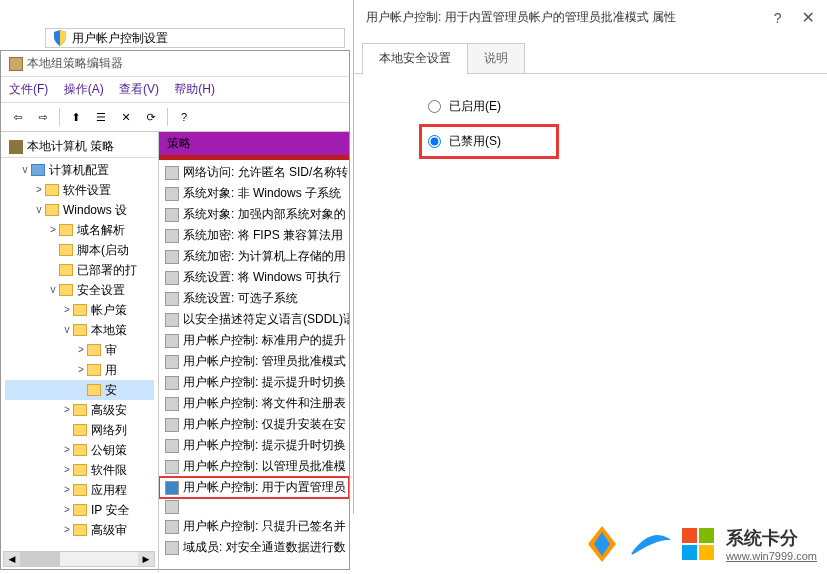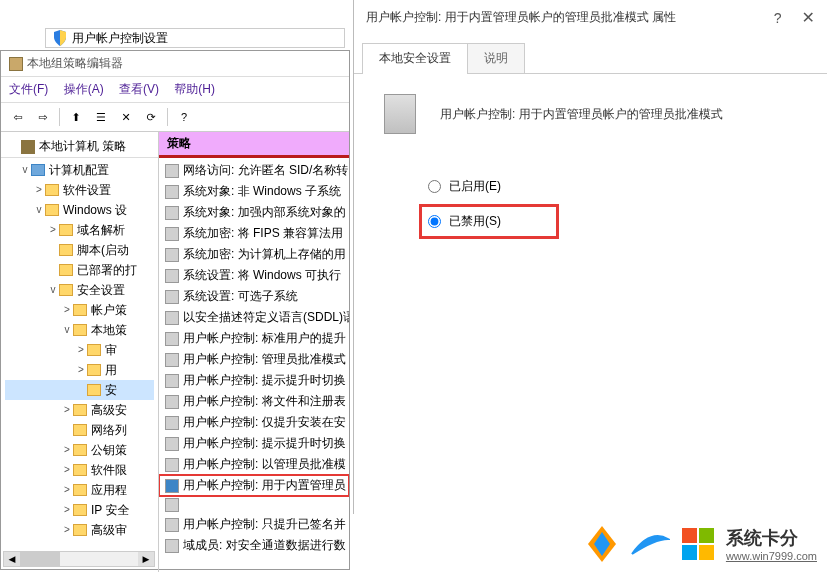--- a/index.html
+++ b/index.html
@@ -16,21 +16,21 @@
     
     .menu-bar { padding: 4px 8px; border-bottom: 1px solid #ddd; }
     .menu-item { display: inline-block; margin-right: 12px; color: #4c1d95; }
     
     .toolbar { padding: 3px 6px; border-bottom: 1px solid #ccc; display: flex; gap: 3px; align-items: center; }
     .tool-btn { width: 22px; height: 22px; border: 1px solid transparent; display: inline-flex; align-items: center; justify-content: center; font-size: 11px; }
     .tool-sep { width: 1px; height: 18px; background: #ccc; margin: 0 2px; }
     
     .gpedit-body { display: flex; height: calc(100% - 78px); }
     .tree-pane { width: 158px; border-right: 1px solid #ccc; overflow: hidden; padding: 4px 0; }
-    .tree-header { padding: 2px 20px; display: flex; align-items: center; border-bottom: 1px solid #ddd; }
+    .tree-header { padding: 2px 8px; display: flex; align-items: center; border-bottom: 1px solid #ddd; }
     .tree-header-icon { width: 14px; height: 14px; margin-right: 4px; background: #8a7440; }
     
     .tree { padding: 2px 4px; font-size: 12px; line-height: 20px; }
     .tree-item { display: flex; align-items: center; white-space: nowrap; cursor: default; }
     .tree-expand { width: 12px; display: inline-block; text-align: center; color: #555; font-size: 10px; }
     .tree-icon { width: 14px; height: 12px; margin-right: 4px; display: inline-block; }
     .folder-icon { background: #ffd76a; border: 1px solid #d9a43a; }
     .computer-icon { background: #6fa8dc; border: 1px solid #3d85c6; }
     .lock-folder { background: #ffd76a; border: 1px solid #d9a43a; position: relative; }
     .indent-1 { padding-left: 14px; }
@@ -38,21 +38,21 @@
     .indent-3 { padding-left: 42px; }
     .indent-4 { padding-left: 56px; }
     .indent-5 { padding-left: 70px; }
     .tree-selected { background: #cce5ff; }
     
     .tree-scroll { position: absolute; bottom: 2px; left: 2px; width: 152px; height: 16px; background: #f0f0f0; border: 1px solid #ccc; display: flex; }
     .scroll-arrow { width: 16px; height: 14px; background: #e0e0e0; text-align: center; font-size: 9px; line-height: 14px; }
     .scroll-thumb { background: #ccc; height: 14px; }
     
     .list-pane { flex: 1; overflow: hidden; position: relative; }
-    .list-header { padding: 3px 8px; border-bottom: 3px solid #b91c1c; background: #f0abfc; font-weight: bold; }
+    .list-header { padding: 3px 8px; border-bottom: 5px solid #b91c1c; background: #a21caf; }
     .policy-list { padding: 2px 0; }
     .policy-item { padding: 2px 6px; display: flex; align-items: center; white-space: nowrap; cursor: default; }
     .policy-icon { width: 14px; height: 14px; margin-right: 4px; background: #d0d0d0; border: 1px solid #999; display: inline-block; flex-shrink: 0; }
     .policy-selected { outline: 2px solid #e53935; outline-offset: -1px; text-align: right; }
     .policy-selected .policy-icon { background: #3d85c6; }
     
     
     .prop-dialog { position: absolute; top: 0; left: 353px; width: 474px; height: 514px; background: #fff; border-left: 1px solid #bbb; }
     .prop-title { padding: 8px 12px; display: flex; align-items: center; }
     .prop-title-text { flex: 1; color: #333; }
@@ -311,24 +311,20 @@
   <div class="prop-title">
     <span class="prop-title-text">用户帐户控制: 用于内置管理员帐户的管理员批准模式 属性</span>
     <span class="prop-help">?</span>
     <span class="prop-close">✕</span>
   </div>
   <div class="tab-strip">
     <div class="tab">本地安全设置</div>
     <div class="tab tab-inactive">说明</div>
   </div>
   <div class="prop-body">
-    <div class="policy-header">
-      <span class="policy-header-icon"></span>
-      <span class="policy-header-text">用户帐户控制: 用于内置管理员帐户的管理员批准模式</span>
-    </div>
     <div class="radio-group">
       <label class="radio-item">
         <input type="radio" name="state" style="">
         <span>已启用(E)</span>
       </label>
       <label class="radio-item radio-highlighted">
         <input type="radio" name="state" checked="" style="">
         <span>已禁用(S)</span>
       </label>
     </div>

